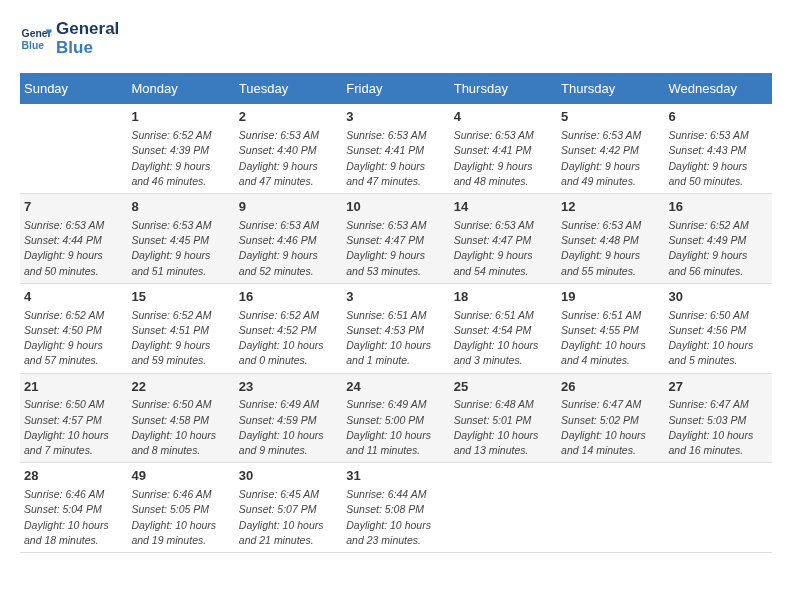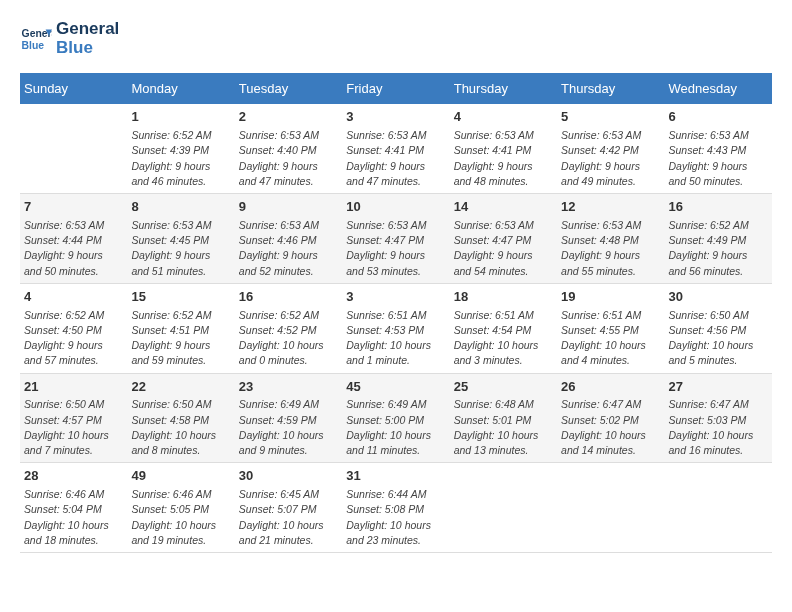--- a/index.html
+++ b/index.html
@@ -275,21 +275,21 @@
 and 8 minutes.</div>
         </td>
         <td>
           <span class="day-num">23</span>
           <div class="day-info" style="white-space: pre-line;">Sunrise: 6:49 AM
 Sunset: 4:59 PM
 Daylight: 10 hours
 and 9 minutes.</div>
         </td>
         <td>
-          <span class="day-num">45</span>
+          <span class="day-num">24</span>
           <div class="day-info" style="white-space: pre-line;">Sunrise: 6:49 AM
 Sunset: 5:00 PM
 Daylight: 10 hours
 and 11 minutes.</div>
         </td>
         <td>
           <span class="day-num">25</span>
           <div class="day-info" style="white-space: pre-line;">Sunrise: 6:48 AM
 Sunset: 5:01 PM
 Daylight: 10 hours

